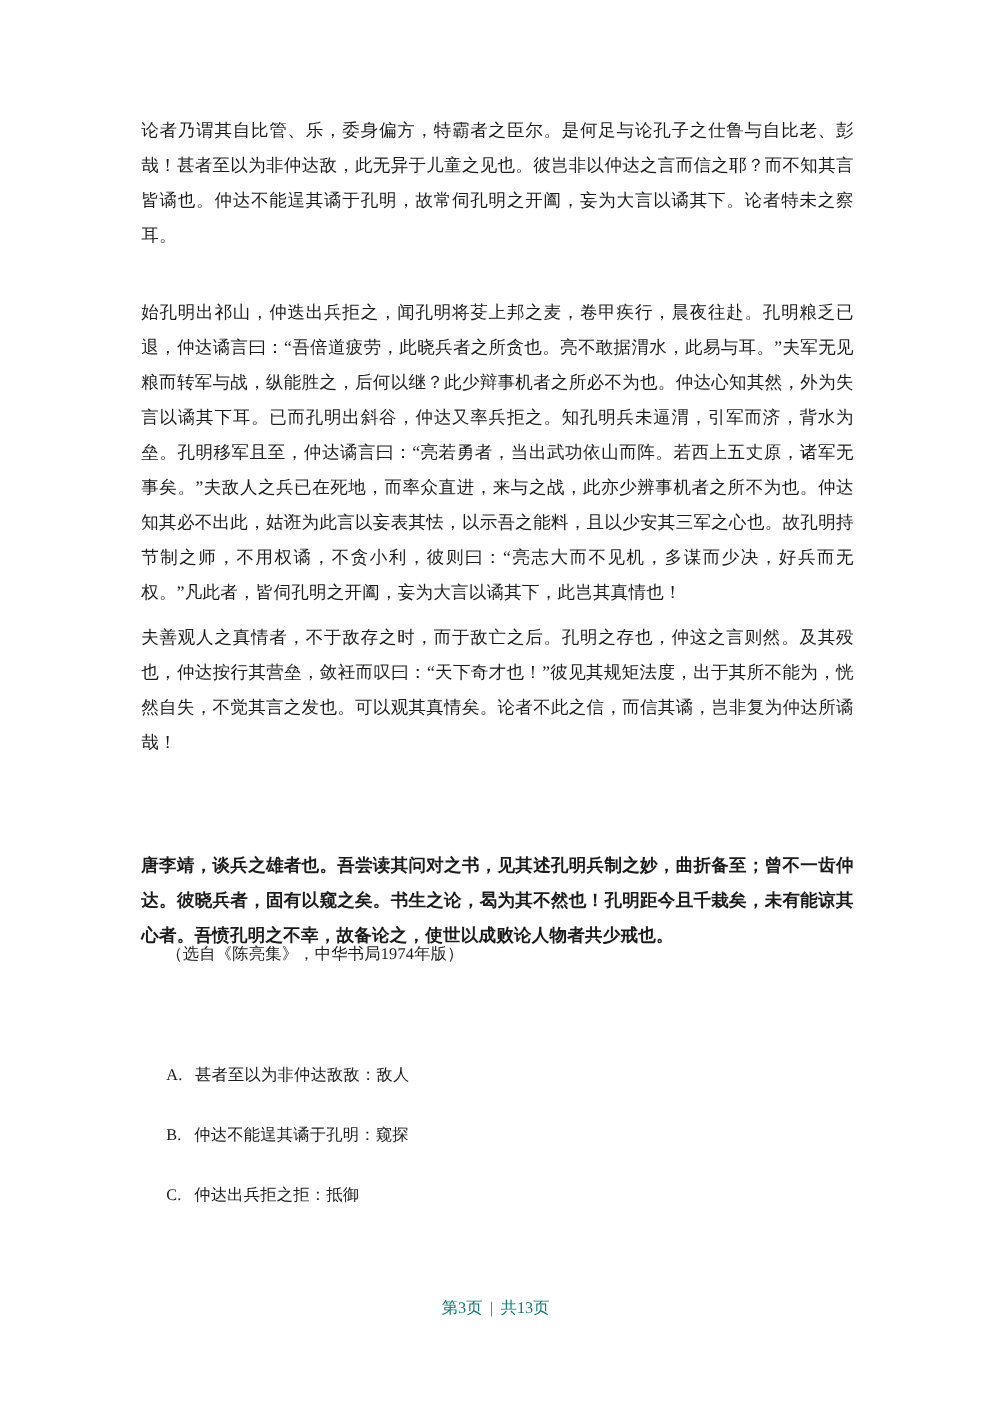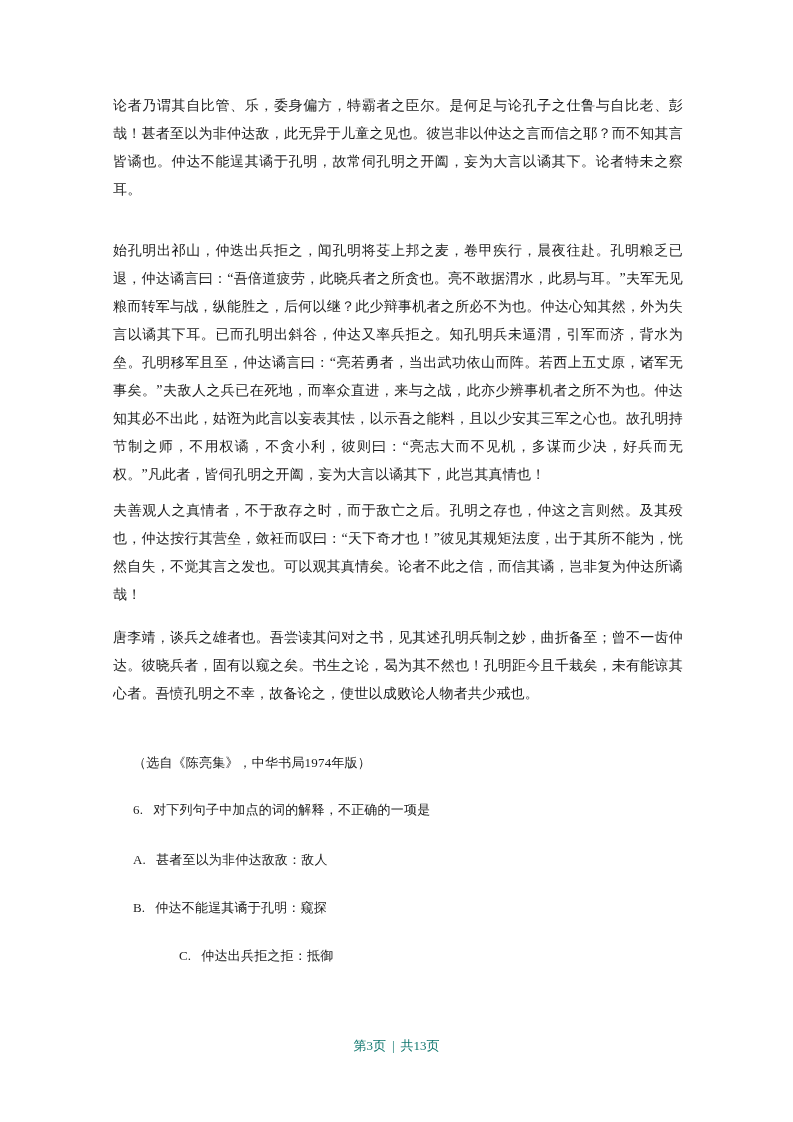--- a/index.html
+++ b/index.html
@@ -29,35 +29,35 @@
     margin: 0;
     font-size: 14px;
     line-height: 28px;
     text-align: justify;
     letter-spacing: 0.2px;
     word-break: break-all;
   }
   .p1 { top: 92px; }
   .p2 { top: 237px; }
   .p3 { top: 497px; }
-  .p4 { top: 624px; }
+  .p4 { top: 680px; font-weight: bold; }
   .indented {
     position: absolute;
     left: 133px;
     width: 550px;
     margin: 0;
     font-size: 13px;
     line-height: 28px;
     letter-spacing: 0.2px;
   }
   .cite { top: 749px; }
   .q    { top: 796px; }
   .oa   { top: 846px; }
   .ob   { top: 894px; }
-  .oc   { top: 942px; margin-left: 46px; }
+  .oc   { top: 942px; }
   .od   { top: 990px; }
   .qnum, .olabel {
     display: inline-block;
     margin-right: 10px;
   }
   .footer {
     position: absolute;
     top: 1036px;
     left: 0;
     width: 793px;
@@ -79,23 +79,20 @@
   <p class="para p1">论者乃谓其自比管、乐，委身偏方，特霸者之臣尔。是何足与论孔子之仕鲁与自比老、彭哉！甚者至以为非仲达敌，此无异于儿童之见也。彼岂非以仲达之言而信之耶？而不知其言皆谲也。仲达不能逞其谲于孔明，故常伺孔明之开阖，妄为大言以谲其下。论者特未之察耳。</p>
 
   <p class="para p3">夫善观人之真情者，不于敌存之时，而于敌亡之后。孔明之存也，仲这之言则然。及其殁也，仲达按行其营垒，敛衽而叹曰：“天下奇才也！”彼见其规矩法度，出于其所不能为，恍然自失，不觉其言之发也。可以观其真情矣。论者不此之信，而信其谲，岂非复为仲达所谲哉！</p>
 
   <p class="para p2">始孔明出祁山，仲迭出兵拒之，闻孔明将芟上邦之麦，卷甲疾行，晨夜往赴。孔明粮乏已退，仲达谲言曰：“吾倍道疲劳，此晓兵者之所贪也。亮不敢据渭水，此易与耳。”夫军无见粮而转军与战，纵能胜之，后何以继？此少辩事机者之所必不为也。仲达心知其然，外为失言以谲其下耳。已而孔明出斜谷，仲达又率兵拒之。知孔明兵未逼渭，引军而济，背水为垒。孔明移军且至，仲达谲言曰：“亮若勇者，当出武功依山而阵。若西上五丈原，诸军无事矣。”夫敌人之兵已在死地，而率众直进，来与之战，此亦少辨事机者之所不为也。仲达知其必不出此，姑诳为此言以妄表其怯，以示吾之能料，且以少安其三军之心也。故孔明持节制之师，不用权谲，不贪小利，彼则曰：“亮志大而不见机，多谋而少决，好兵而无权。”凡此者，皆伺孔明之开阖，妄为大言以谲其下，此岂其真情也！</p>
 
   <p class="para p4">唐李靖，谈兵之雄者也。吾尝读其问对之书，见其述孔明兵制之妙，曲折备至；曾不一齿仲达。彼晓兵者，固有以窥之矣。书生之论，曷为其不然也！孔明距今且千栽矣，未有能谅其心者。吾愤孔明之不幸，故备论之，使世以成败论人物者共少戒也。</p>
 
   <p class="indented cite">（选自《陈亮集》，中华书局1974年版）</p>
 
-  <p class="indented q">
-    <span class="qnum">6.</span><span>对下列句子中加点的词的解释，不正确的一项是</span>
-  </p>
 
   <p class="indented oa">
     <span class="olabel">A.</span><span>甚者至以为非仲达敌敌：敌人</span>
   </p>
 
   <p class="indented ob">
     <span class="olabel">B.</span><span>仲达不能逞其谲于孔明：窥探</span>
   </p>
 
   <p class="indented oc">

